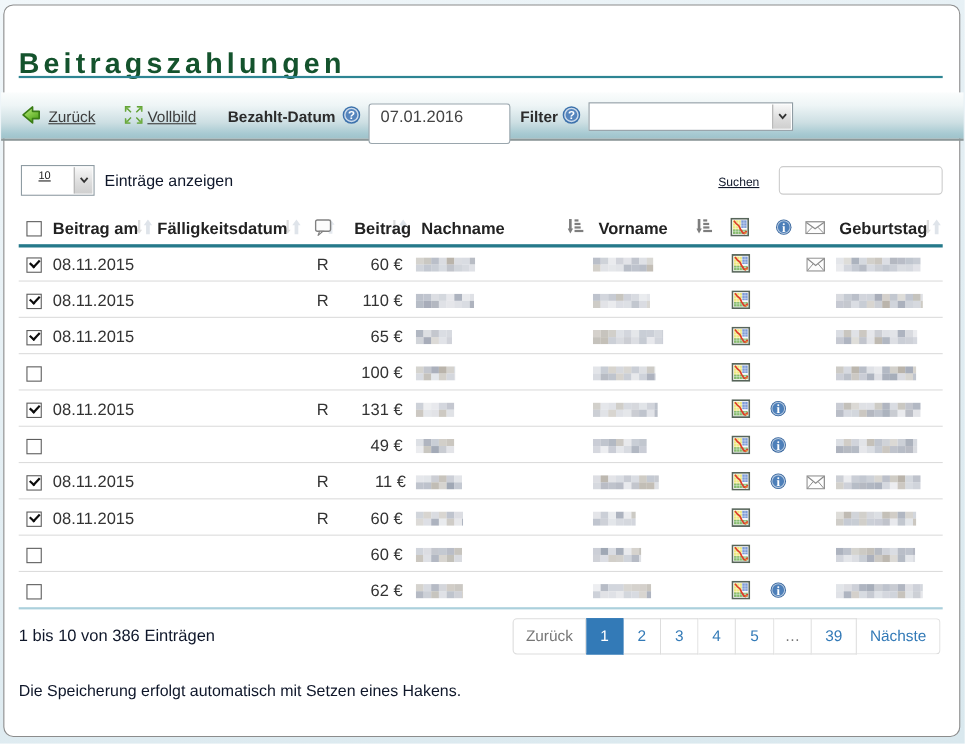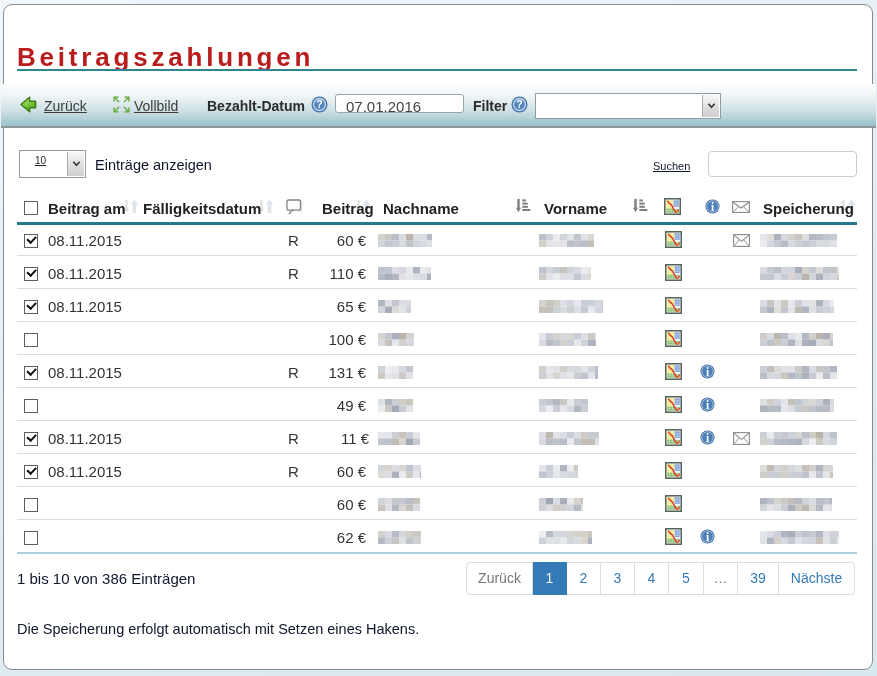--- a/index.html
+++ b/index.html
@@ -10,21 +10,21 @@
   background:linear-gradient(160deg,#f1f7fa 0%, #e3eef3 45%, #d9e8ee 100%);
   position:relative;
 }
 .card {
   position:absolute; left:3px; top:4px; width:870px; height:666px;
   background:#fff; border:1px solid #8c8c8c; border-radius:9px;
 }
 .abs { position:absolute; }
 .title {
   position:absolute; left:17px; top:42px;
-  font-size:26px; font-weight:bold; letter-spacing:3.8px; color:#b91c1c;
+  font-size:26px; font-weight:bold; letter-spacing:3.8px; color:#14532d;
   white-space:nowrap;
 }
 .title-line { position:absolute; left:17px; right:20px; top:69px; height:2px; background:#2e8593; }
 
 .toolbar {
   position:absolute; left:1px; right:1px; top:84px; height:44px;
   background:linear-gradient(#fbfdfd 0%, #eef5f6 28%, #cddfe3 65%, #a6c9d1 90%, #9fc3cb 100%);
   border-bottom:2px solid #8d9899;
 }
 .tb-link { position:absolute; top:14px; font-size:14px; color:#3c3c3c; text-decoration:underline; white-space:nowrap; }
@@ -98,21 +98,21 @@
     </g>
   </svg>
   <a class="tb-link" style="left:133px">Vollbild</a>
   <span class="tb-label" style="left:206px">Bezahlt-Datum</span>
   <svg class="abs helpq" style="left:310px;top:12px" width="17" height="17" viewBox="0 0 17 17">
     <circle cx="8.5" cy="8.5" r="8" fill="#3d72ac"></circle>
     <circle cx="8.5" cy="8.5" r="6.6" fill="#5585bd"></circle>
     <circle cx="8.5" cy="8.5" r="6.0" fill="none" stroke="#ffffff" stroke-opacity="0.7" stroke-width="1.3"></circle>
     <text x="8.5" y="12.4" font-size="10.5" font-weight="bold" fill="#fff" text-anchor="middle" font-family="Liberation Sans">?</text>
   </svg>
-  <div class="input" style="left:334px;top:10px;width:129px;height:19px;line-height:23px;padding-left:10px;">07.01.2016</div>
+  <div class="input" style="left:334px;top:10px;width:129px;height:37px;line-height:23px;padding-left:10px;">07.01.2016</div>
   <span class="tb-label" style="left:472px">Filter</span>
   <svg class="abs helpq" style="left:510px;top:12px" width="17" height="17" viewBox="0 0 17 17">
     <circle cx="8.5" cy="8.5" r="8" fill="#3d72ac"></circle>
     <circle cx="8.5" cy="8.5" r="6.6" fill="#5585bd"></circle>
     <circle cx="8.5" cy="8.5" r="6.0" fill="none" stroke="#ffffff" stroke-opacity="0.7" stroke-width="1.3"></circle>
     <text x="8.5" y="12.4" font-size="10.5" font-weight="bold" fill="#fff" text-anchor="middle" font-family="Liberation Sans">?</text>
   </svg>
   <div class="cselect" style="left:534px;top:9px;width:186px;height:26px;">
     <div class="btn"></div>
     <svg class="chev" viewBox="0 0 10 10">
@@ -195,21 +195,21 @@
       <circle cx="7.5" cy="7.5" r="7" fill="#2e5f9a"></circle>
       <circle cx="7.5" cy="7.5" r="5.8" fill="#4d7fb9"></circle>
       <circle cx="7.5" cy="7.5" r="5.8" fill="none" stroke="#ffffff" stroke-opacity="0.6" stroke-width="1"></circle>
       <text x="7.5" y="11.7" font-size="11.5" font-weight="bold" fill="#fff" text-anchor="middle" font-family="Liberation Serif">i</text>
     </svg>
 <svg class="abs" style="left:732px;top:201px" width="18" height="12" viewBox="0 0 18 12">
       <rect x="0.6" y="0.6" width="16.8" height="10.8" fill="#fdfdfd" stroke="#8b8b8b" stroke-width="1.1"></rect>
       <path d="M1 1.2 L9 7 L17 1.2" fill="none" stroke="#8b8b8b" stroke-width="1.1"></path>
       <path d="M1.2 11 L6.4 5.6 M16.8 11 L11.6 5.6" fill="none" stroke="#8b8b8b" stroke-width="0.9"></path>
     </svg>
-<span class="th" style="left:763px;top:200px">Speicherung</span>
+<span class="th" style="left:763px;top:200px">Geburtstag</span>
 <svg class="abs" style="left:840px;top:199px" width="16" height="15" viewBox="0 0 16 15">
       <path d="M3.5 1 L3.5 12" stroke="#dcdcdc" stroke-width="2" fill="none"></path>
       <path d="M0.8 9.8 L3.5 13.6 L6.2 9.8 Z" fill="#dcdcdc"></path>
       <path d="M11.5 0.6 L15.3 5.8 L13.2 5.8 L13.2 14 L9.8 14 L9.8 5.8 L7.7 5.8 Z" fill="#dfe4ea"></path>
     </svg>
 </div>
 <div class="thead-line"></div>
 
 <div id="rows">
 

